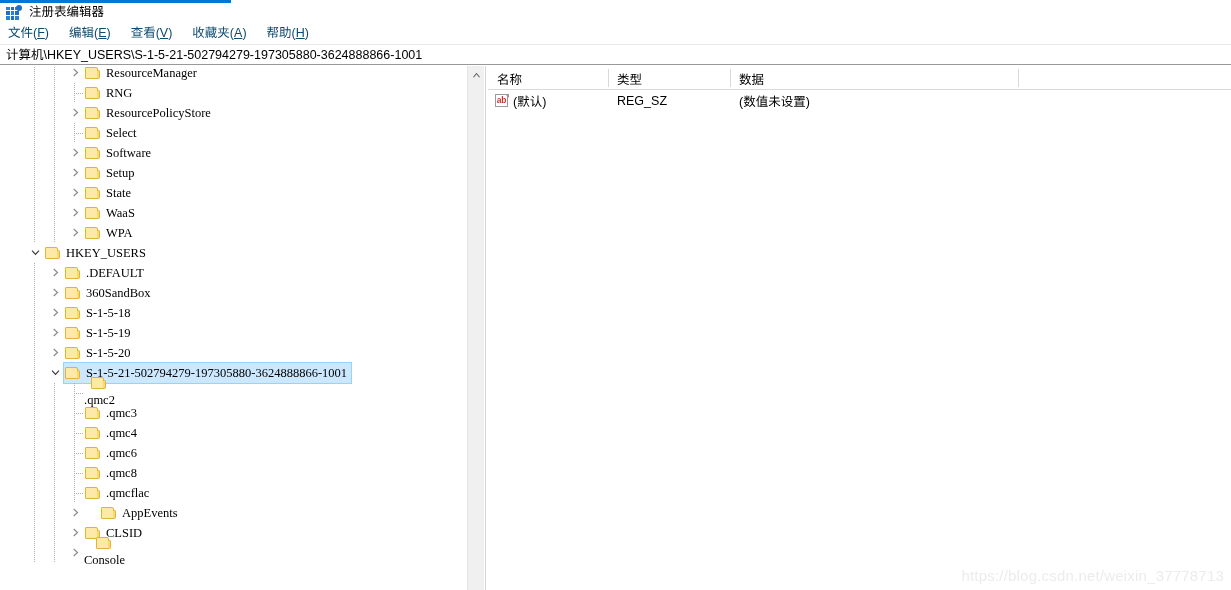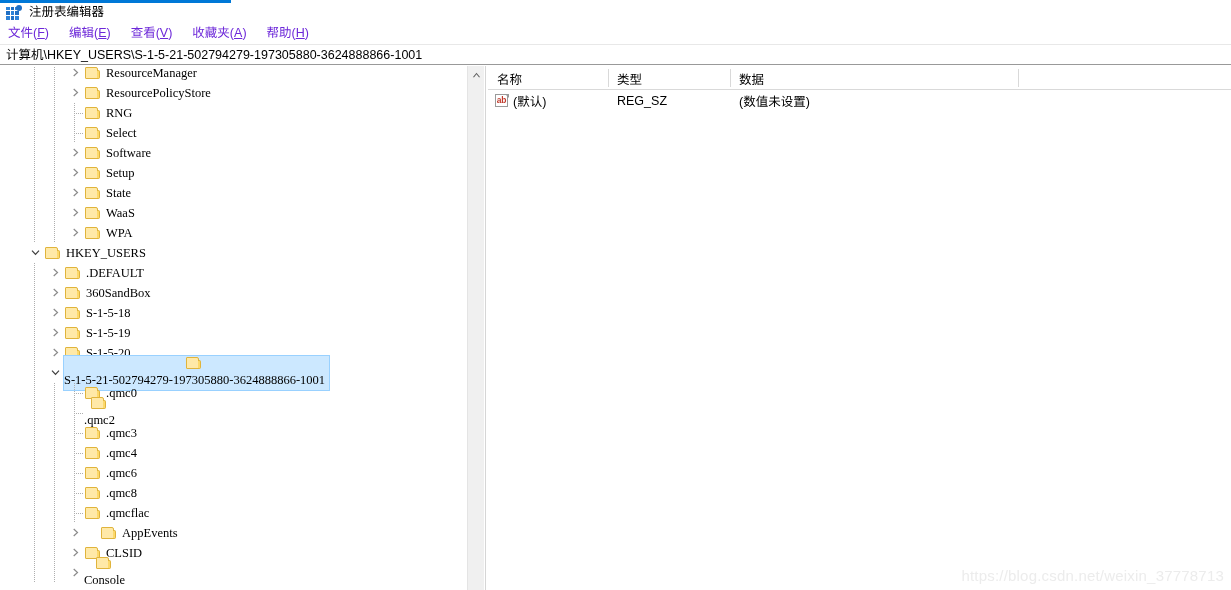--- a/index.html
+++ b/index.html
@@ -84,21 +84,21 @@
     top: 23px; left: 0;
     width: 1231px;
     height: 20px;
     display: flex;
     align-items: center;
     padding-left: 6px;
     background: #ffffff;
   }
   .menu-item {
     font-size: 12.5px;
-    color: #6d28d9;
+    color: #0c4a6e;
     padding: 2px 9px 2px 2px;
     margin-right: 9px;
     white-space: nowrap;
     cursor: default;
     line-height: 15px;
   }
   .menu-item .acc { text-decoration: underline; }
 
   
   .addressbar {
@@ -435,50 +435,50 @@
                 <span class="folder">
                   <span class="body"></span>
                   <span class="tab"></span>
                 </span>
                 <span class="label">ResourceManager</span>
               </span>
             </div>
             <div class="node">
               <span class="guide" style="left: 34px;"></span>
               <span class="guide" style="left: 54px;"></span>
-              <span class="twisty" style="position: absolute; left: 67px;">
-                <svg width="9" height="9" viewBox="0 0 9 9">
-                  <path d="M2.7 1 L6.5 4.5 L2.7 8" fill="none" stroke="#8a8a8a" stroke-width="1.2"></path>
-                </svg>
-              </span>
-              <span class="hit" style="position: absolute; left: 84px;">
-                <span class="folder">
-                  <span class="body"></span>
-                  <span class="tab"></span>
-                </span>
-                <span class="label">ResourcePolicyStore</span>
-              </span>
-            </div>
-            <div class="node">
-              <span class="guide" style="left: 34px;"></span>
-              <span class="guide" style="left: 54px;"></span>
               <span class="guide" style="left: 74px;"></span>
               <span class="guide-h" style="left: 76px; width: 7px;"></span>
               <span class="twisty" style="position: absolute; left: 67px;"></span>
               <span class="hit" style="position: absolute; left: 84px;">
                 <span class="folder">
                   <span class="body"></span>
                   <span class="tab"></span>
                 </span>
                 <span class="label">RNG</span>
               </span>
             </div>
             <div class="node">
               <span class="guide" style="left: 34px;"></span>
               <span class="guide" style="left: 54px;"></span>
+              <span class="twisty" style="position: absolute; left: 67px;">
+                <svg width="9" height="9" viewBox="0 0 9 9">
+                  <path d="M2.7 1 L6.5 4.5 L2.7 8" fill="none" stroke="#8a8a8a" stroke-width="1.2"></path>
+                </svg>
+              </span>
+              <span class="hit" style="position: absolute; left: 84px;">
+                <span class="folder">
+                  <span class="body"></span>
+                  <span class="tab"></span>
+                </span>
+                <span class="label">ResourcePolicyStore</span>
+              </span>
+            </div>
+            <div class="node">
+              <span class="guide" style="left: 34px;"></span>
+              <span class="guide" style="left: 54px;"></span>
               <span class="guide" style="left: 74px;"></span>
               <span class="guide-h" style="left: 76px; width: 7px;"></span>
               <span class="twisty" style="position: absolute; left: 67px;"></span>
               <span class="hit" style="position: absolute; left: 84px;">
                 <span class="folder">
                   <span class="body"></span>
                   <span class="tab"></span>
                 </span>
                 <span class="label">Select</span>
               </span>
@@ -652,40 +652,26 @@
                 <span class="label">S-1-5-20</span>
               </span>
             </div>
             <div class="node selected">
               <span class="guide" style="left: 34px;"></span>
               <span class="twisty" style="position: absolute; left: 47px;">
                 <svg width="9" height="9" viewBox="0 0 9 9">
                   <path d="M1 2.6 L4.5 6.4 L8 2.6" fill="none" stroke="#3d3d3d" stroke-width="1.2"></path>
                 </svg>
               </span>
-              <span class="hit" style="position: absolute; left: 64px; flex-direction: column;">
+              <span class="hit" style="position: absolute; left: 64px;">
                 <span class="folder">
                   <span class="body"></span>
                   <span class="tab"></span>
                 </span>
                 <span class="label">S-1-5-21-502794279-197305880-3624888866-1001</span>
-              </span>
-            </div>
-            <div class="node">
-              <span class="guide" style="left: 34px;"></span>
-              <span class="guide" style="left: 54px;"></span>
-              <span class="guide" style="left: 74px;"></span>
-              <span class="guide-h" style="left: 76px; width: 7px;"></span>
-              <span class="twisty" style="position: absolute; left: 67px;"></span>
-              <span class="hit" style="position: absolute; left: 84px;">
-                <span class="folder">
-                  <span class="body"></span>
-                  <span class="tab"></span>
-                </span>
-                <span class="label">.qmc0</span>
               </span>
             </div>
             <div class="node">
               <span class="guide" style="left: 34px;"></span>
               <span class="guide" style="left: 54px;"></span>
               <span class="guide" style="left: 74px;"></span>
               <span class="guide-h" style="left: 76px; width: 7px;"></span>
               <span class="twisty" style="position: absolute; left: 67px;"></span>
               <span class="hit" style="position: absolute; left: 84px; flex-direction: column;">
                 <span class="folder">

